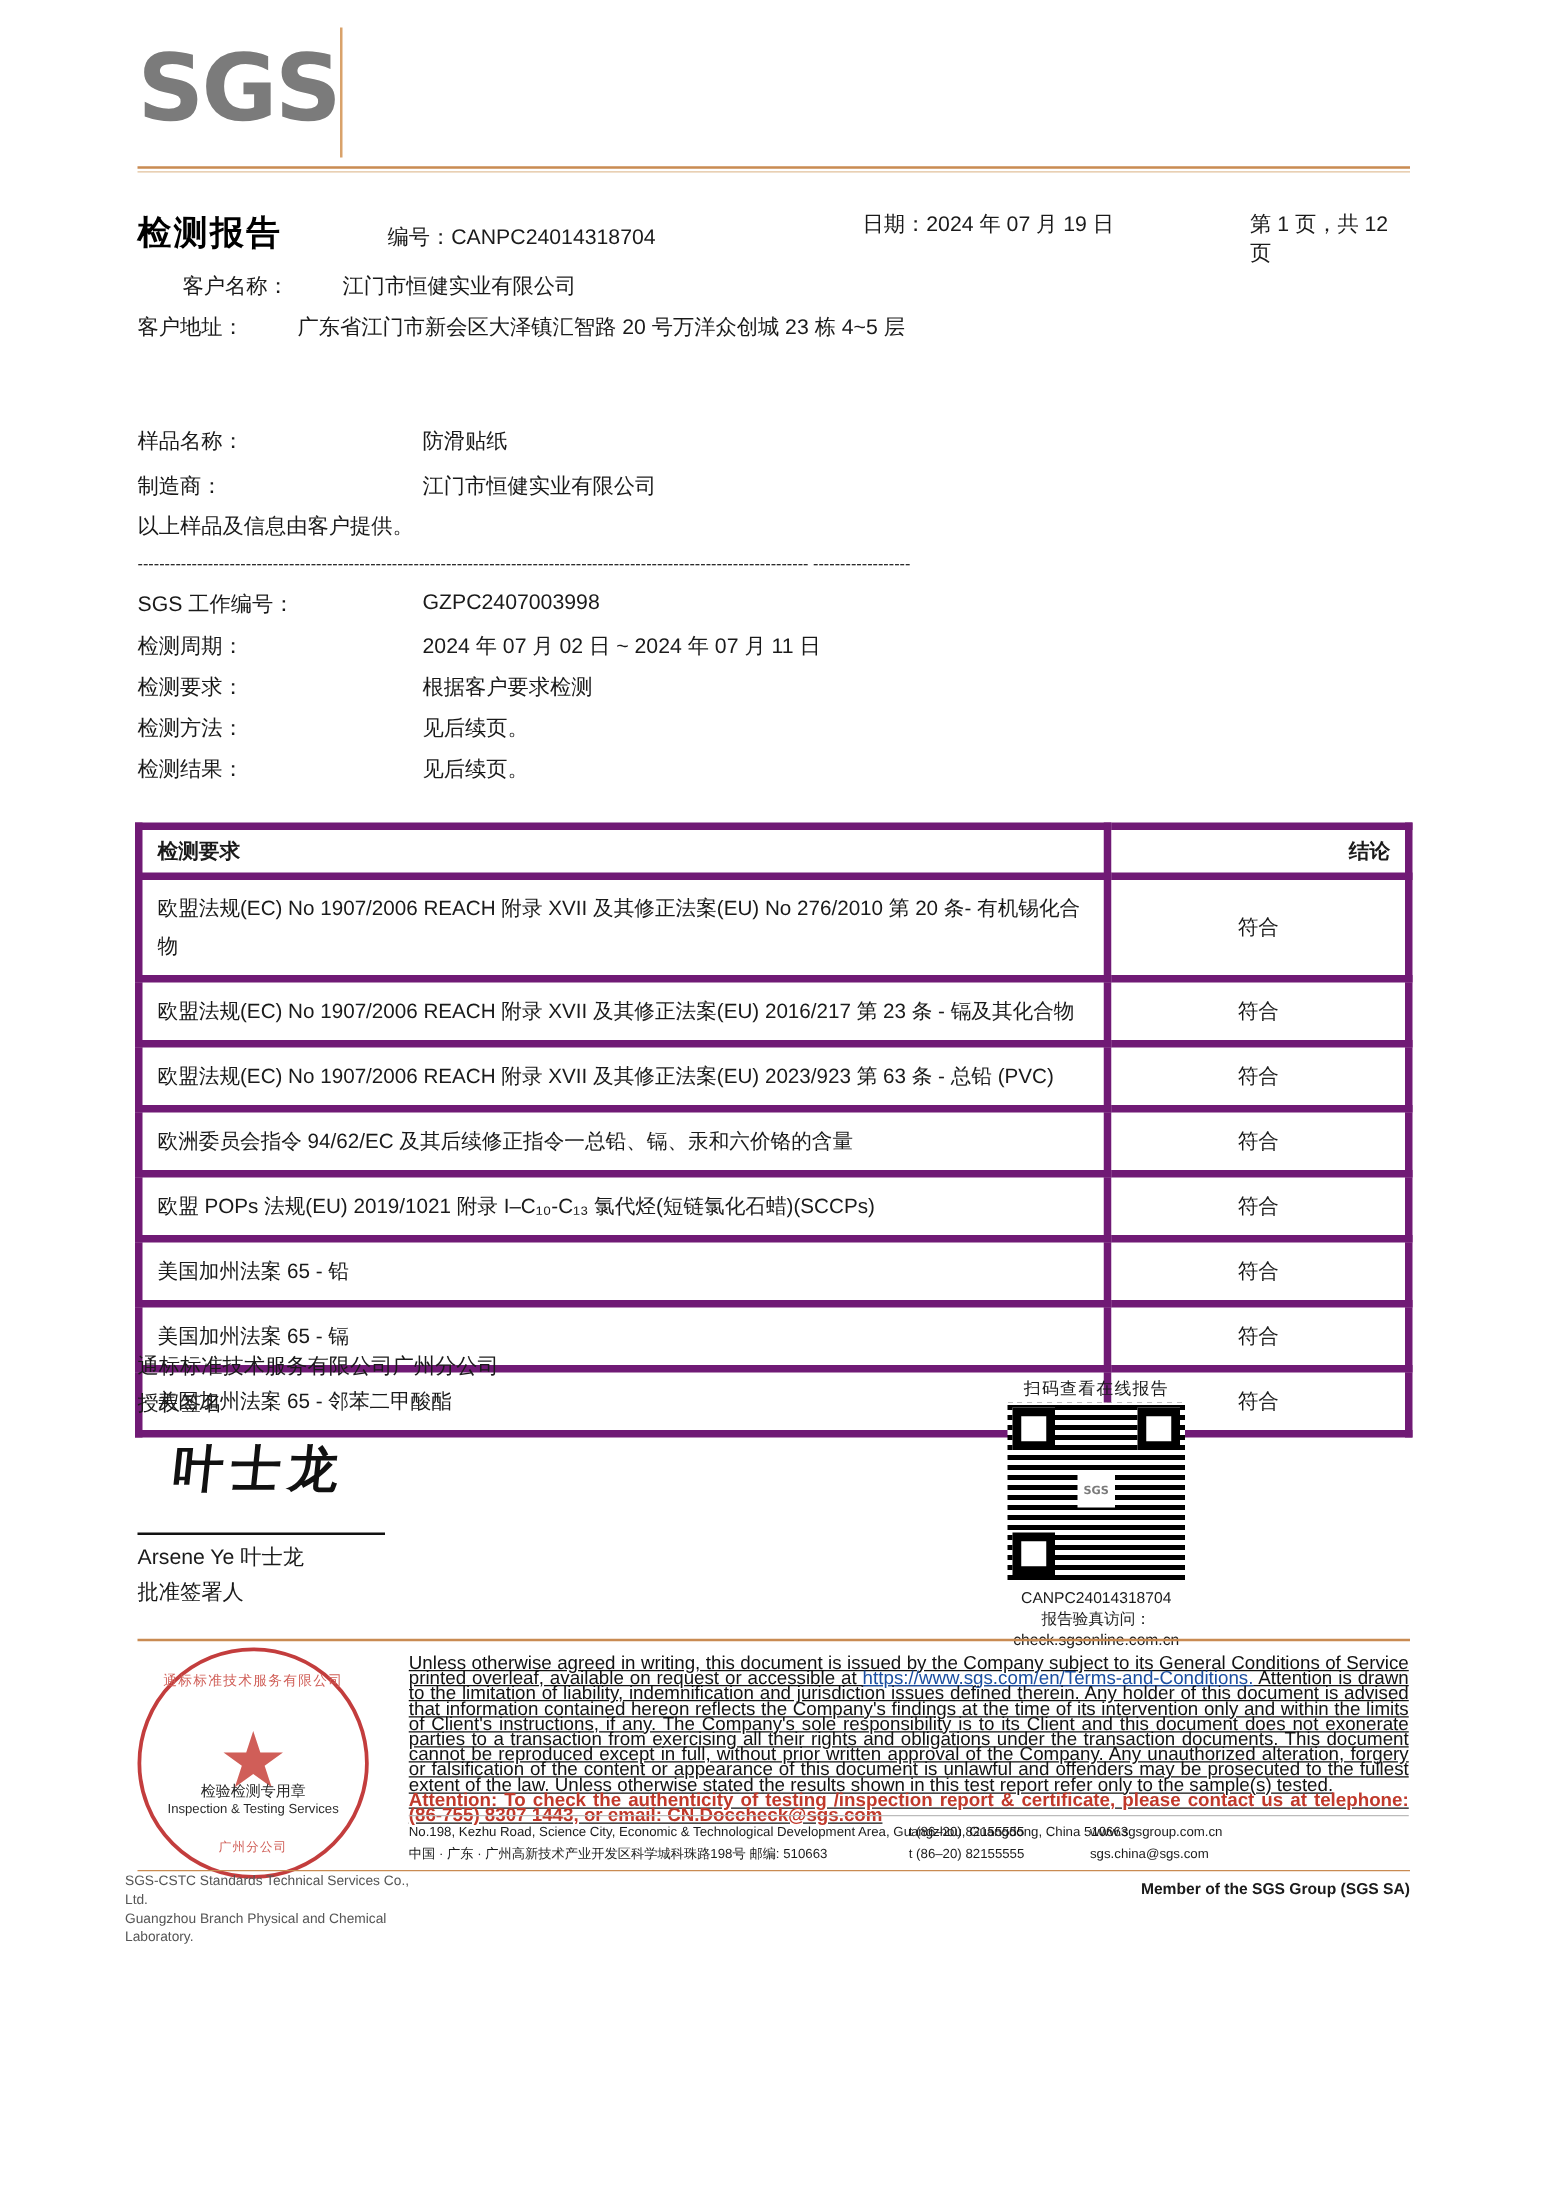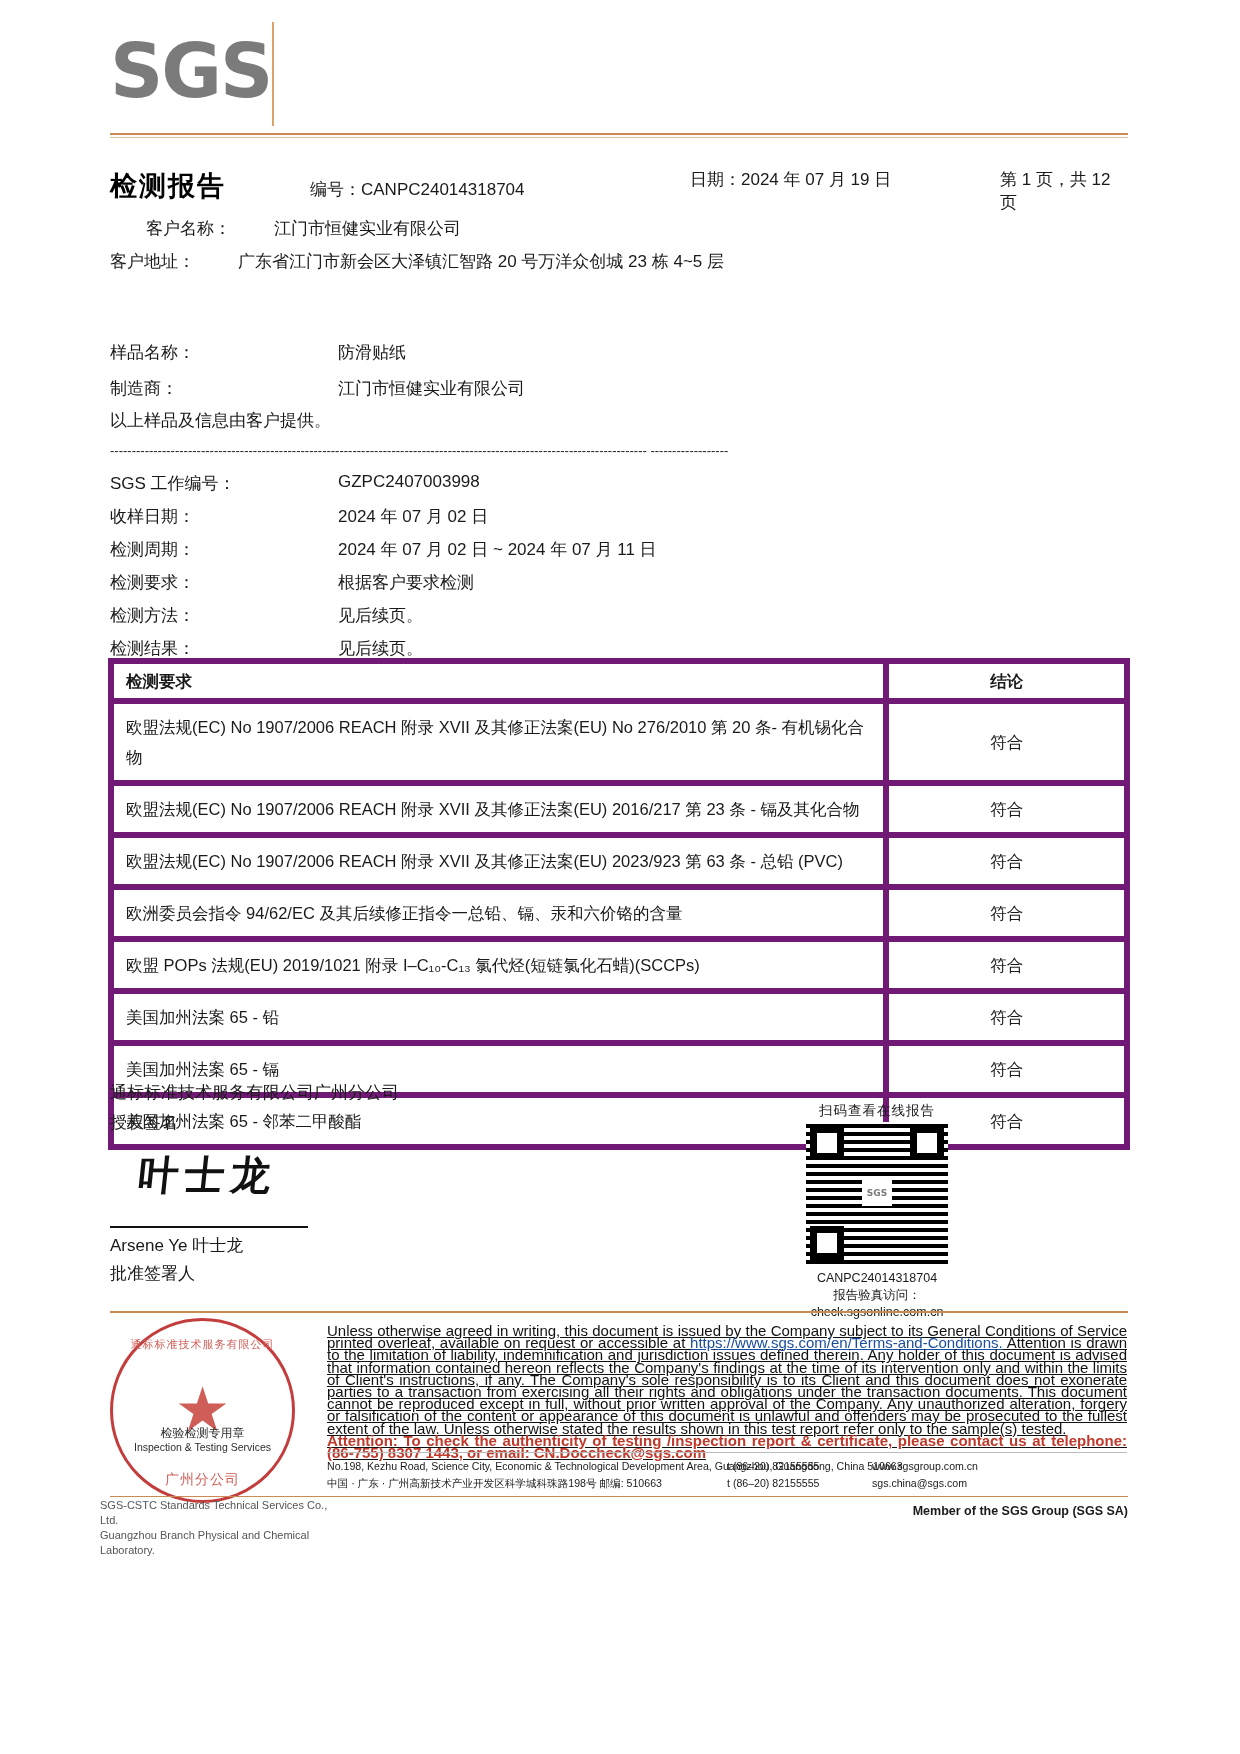--- a/index.html
+++ b/index.html
@@ -122,21 +122,21 @@
   }
   .res-table th {
     background: #fff;
     font-weight: bold;
     text-align: left;
     height: 36px;
     padding: 4px 12px;
     line-height: 26px;
   }
   .res-table th.col-req { width: 780px; text-align: left; }
-  .res-table th.col-con { width: 242px; text-align: center; }
+  .res-table th.col-con { width: 242px; text-align: right; }
   .res-table td.con { text-align: center; width: 242px; }
   .res-table td.req { text-align: left; }
 
   
   .sig-company { position: absolute; left: 110px; top: 1078px; font-size: 17px; line-height: 30px; }
   .sig-img {
     position: absolute;
     left: 138px; top: 1148px;
     width: 180px; height: 70px;
     font-family: "DejaVu Serif", serif;
@@ -226,21 +226,21 @@
   .stamp-t2 { top: 120px; font-size: 10.5px; }
   .stamp-arc-top, .stamp-arc-bot {
     position: absolute;
     left: 0; width: 100%;
     text-align: center;
     color: #c8433b;
     font-size: 11px;
     letter-spacing: 1px;
   }
   .stamp-arc-top { top: 16px; }
-  .stamp-arc-bot { top: 150px; font-size: 14px; }
+  .stamp-arc-bot { top: 150px; font-size: 10px; }
   .stamp-under {
     position: absolute;
     left: 100px; top: 1498px;
     width: 230px;
     font-size: 11px;
     color: #555;
     line-height: 15px;
   }
 
   
@@ -335,24 +335,20 @@
   </div>
   <div class="provided-note">以上样品及信息由客户提供。</div>
   <div class="dashed-sep">---------------------------------------------------------------------------------------------------------------------------- ------------------</div>
 
   <div class="job-block">
     <div class="job-row">
       <span class="k">SGS 工作编号：</span>
       <span class="v">GZPC2407003998</span>
     </div>
     <div class="job-row">
-      <span class="k">收样日期：</span>
-      <span class="v">2024 年 07 月 02 日</span>
-    </div>
-    <div class="job-row">
       <span class="k">检测周期：</span>
       <span class="v">2024 年 07 月 02 日 ~ 2024 年 07 月 11 日</span>
     </div>
     <div class="job-row">
       <span class="k">检测要求：</span>
       <span class="v">根据客户要求检测</span>
     </div>
     <div class="job-row">
       <span class="k">检测方法：</span>
       <span class="v">见后续页。</span>

